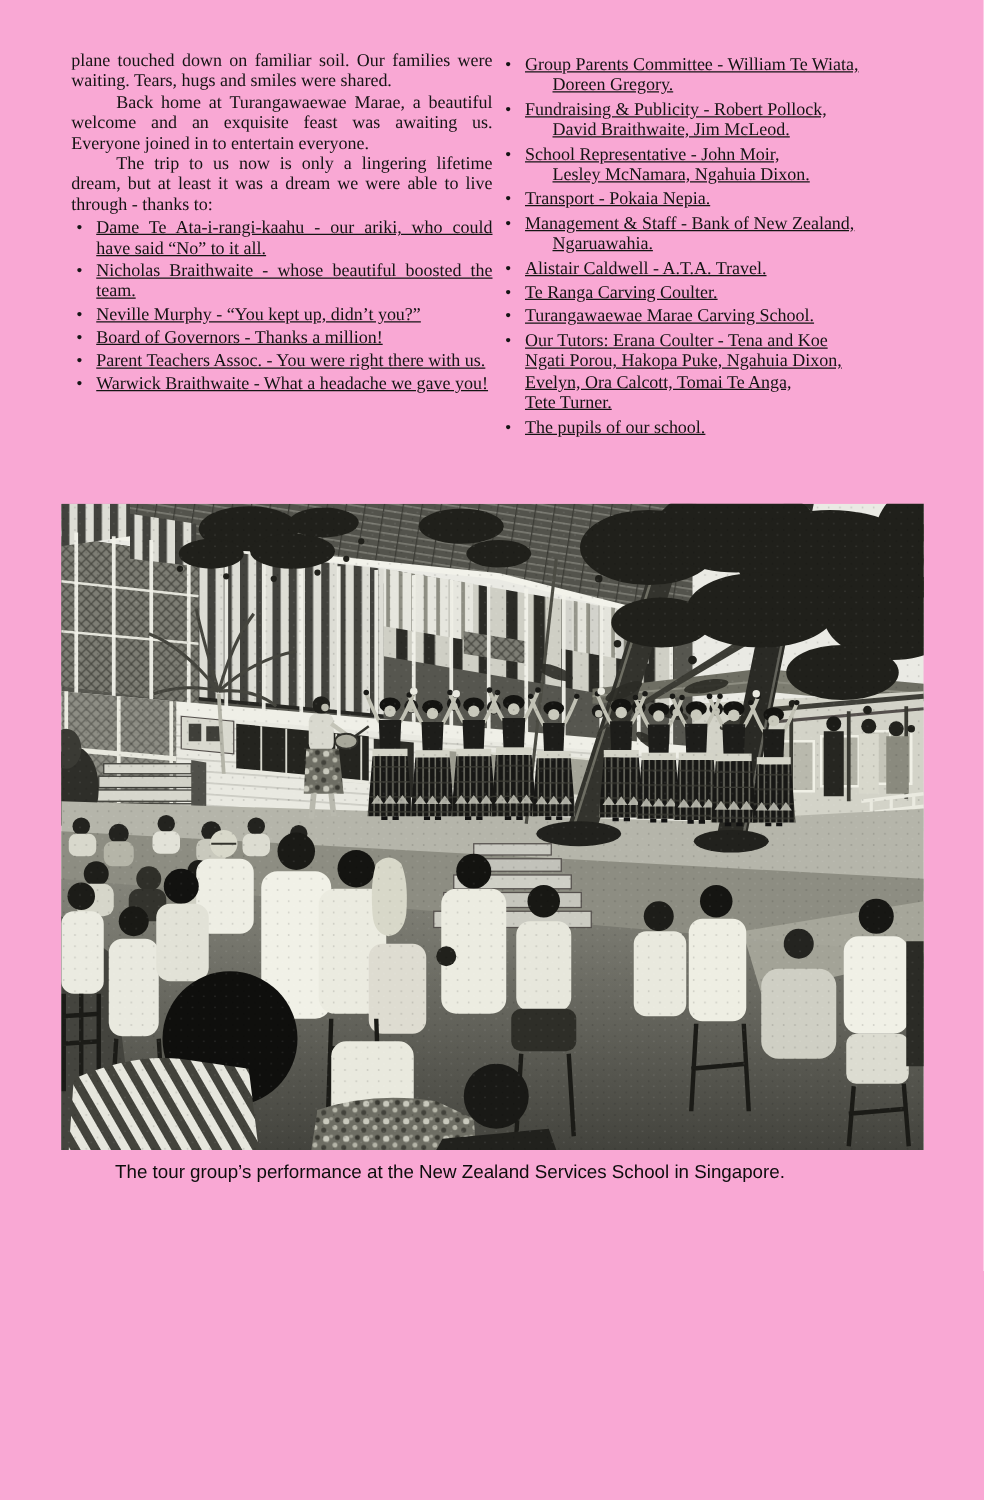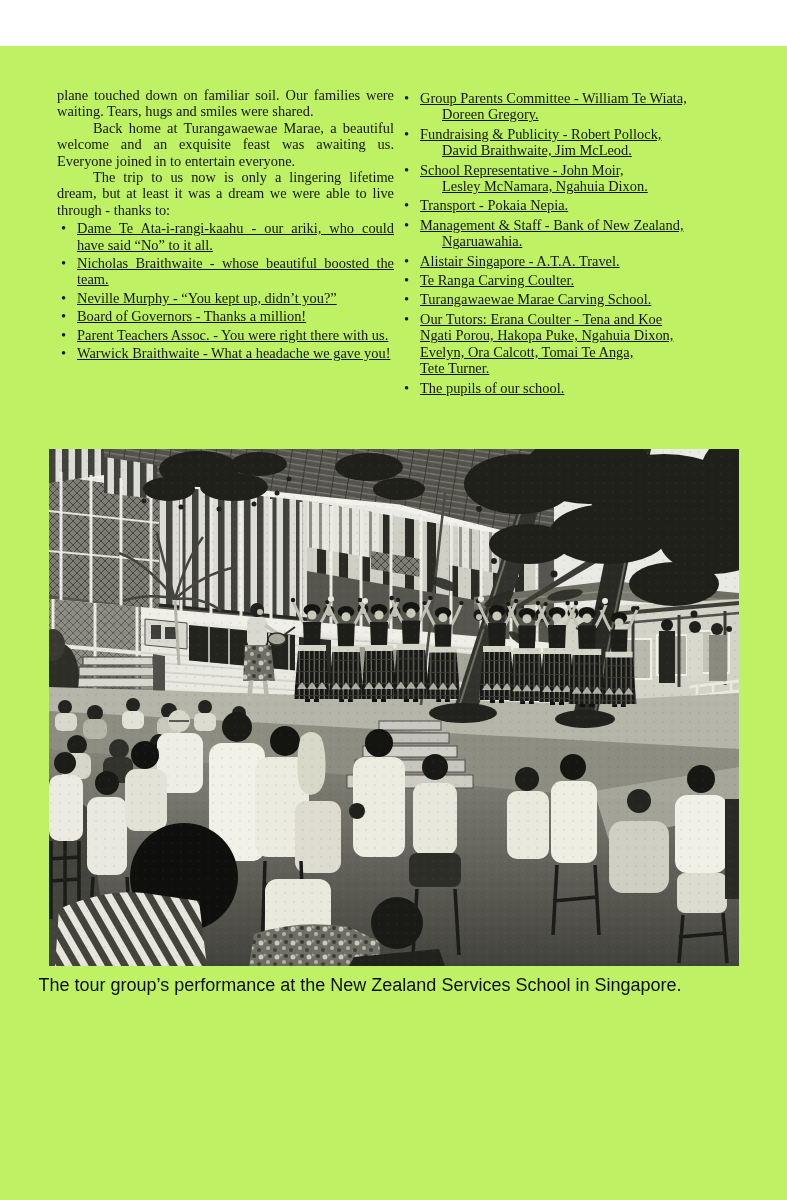--- a/index.html
+++ b/index.html
@@ -1,34 +1,34 @@
 <!DOCTYPE html>
 <html><head>
 <meta charset="utf-8">
 <style>
   html,body{margin:0;padding:0;background:#ffffff;}
   body{width:787px;height:1200px;overflow:hidden;position:relative;
        font-family:"Liberation Serif",serif;color:#141414;}
-  .page{position:absolute;inset:0;background:#bef264;margin-top:46px;}
+  .page{position:absolute;inset:0;background:#f9a8d4;}
   .columns{position:absolute;left:57px;top:41px;width:683px;display:flex;gap:6px;}
   .col{font-size:14.4px;line-height:16.4px;}
   .col-left{width:337px;text-align:justify;}
   .col-right{width:340px;}
   .col-left p{margin:0;}
   .col-left p.indent{text-indent:36px;}
   ul.bullets{margin:2px 0 0 0;padding:0;list-style:none;text-decoration:underline;}
   ul.bullets li{position:relative;padding-left:20px;margin:2px 0;}
   ul.bullets li::before{content:"\2022";position:absolute;left:4px;top:0;}
   .col-left ul.bullets li{text-align:justify;}
   .col-right ul.bullets li{margin:3px 0;}
   .col-right .cont-deep{margin-left:22px;}
   .photo{position:absolute;left:49px;top:403px;width:690px;height:517px;margin:0;padding:0;}
   .photo svg{display:block;}
   .caption{position:absolute;left:0;top:929px;width:720px;text-align:center;
-           font-family:"Liberation Sans",sans-serif;font-size:18px;color:#0d0d0d;}
+           font-family:"Liberation Sans",sans-serif;font-size:15px;color:#0d0d0d;}
 </style>
 </head>
 <body>
 
 <div class="page">
 
   <div class="columns">
     <div class="col col-left">
       <div>
           <p>plane touched down on familiar soil. Our families were waiting. Tears, hugs and smiles were shared.</p>
@@ -59,21 +59,21 @@
             <div class="cont-deep">Lesley McNamara, Ngahuia Dixon.</div>
           </li>
           <li>
             <div>Transport - Pokaia Nepia.</div>
           </li>
           <li>
             <div>Management &amp; Staff - Bank of New Zealand,</div>
             <div class="cont-deep">Ngaruawahia.</div>
           </li>
           <li>
-            <div>Alistair Singapore - A.T.A. Travel.</div>
+            <div>Alistair Caldwell - A.T.A. Travel.</div>
           </li>
           <li>
             <div>Te Ranga Carving Coulter.</div>
           </li>
           <li>
             <div>Turangawaewae Marae Carving School.</div>
           </li>
           <li>
             <div>Our Tutors: Erana Coulter - Tena and Koe</div>
             <div>Ngati Porou, Hakopa Puke, Ngahuia Dixon,</div>

